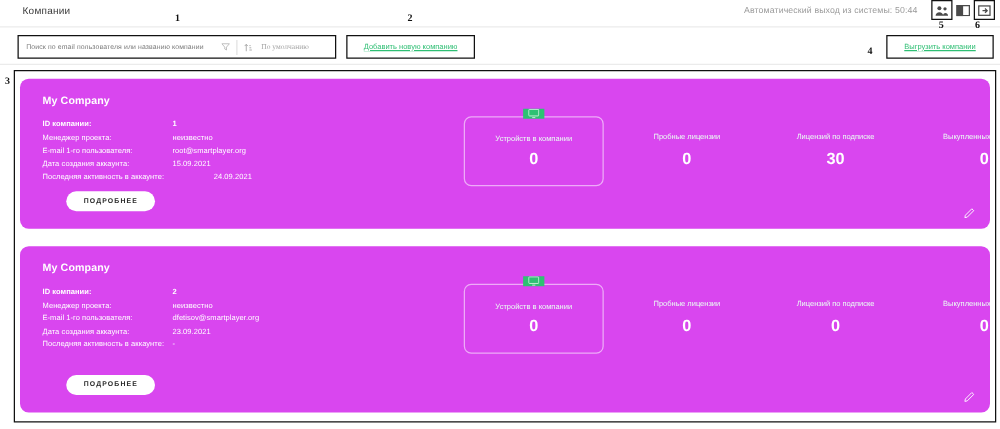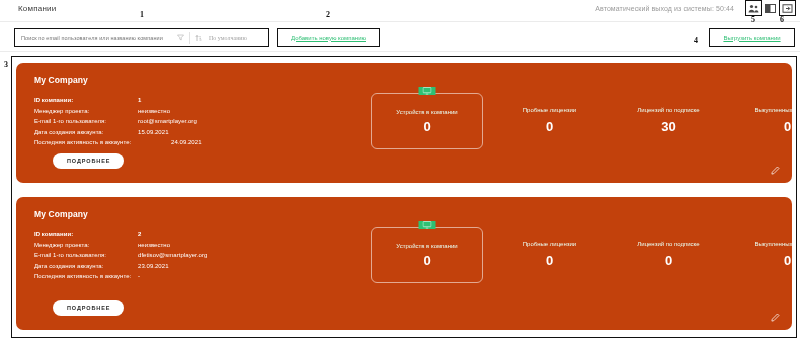--- a/index.html
+++ b/index.html
@@ -87,21 +87,21 @@
   .hr-under-toolbar {
     position: absolute; left: 0; top: 51px; width: 800px; height: 1px; background: #ebebeb;
   }
 
   
   .cards-frame {
     position: absolute; left: 11px; top: 56px; width: 786px; height: 282px;
     border: 1.5px solid #111; background: #fff; padding: 6px 4px;
   }
   .card {
-    position: relative; background: #c2410c; border-radius: 7px;
+    position: relative; background: #d946ef; border-radius: 7px;
     width: 100%; color: #fff; overflow: hidden;
   }
   .card-1 { height: 120px; }
   .card-2 { height: 133px; margin-top: 14px; }
 
   .card-title {
     position: absolute; left: 18px; top: 12px;
     font-size: 8.5px; font-weight: bold; letter-spacing: .1px;
   }
 

